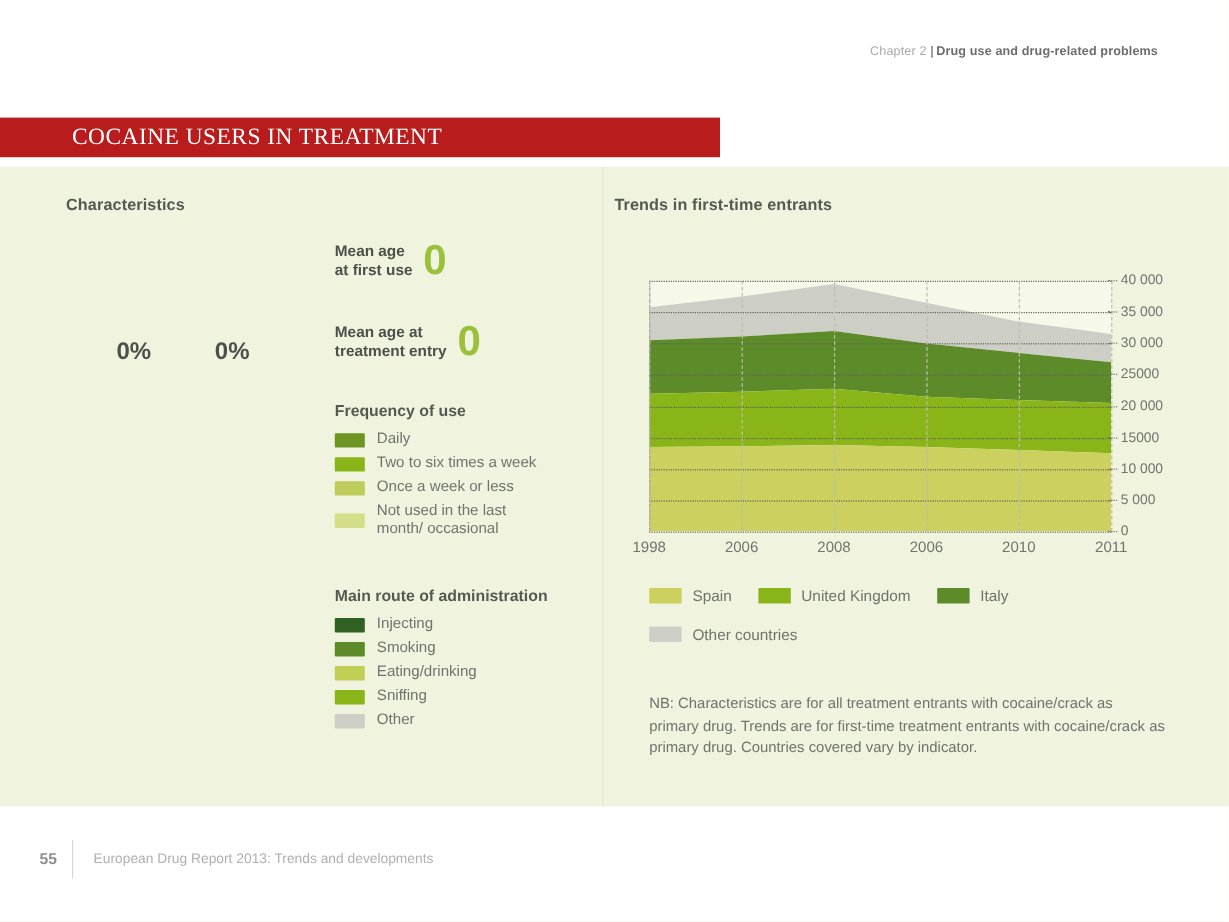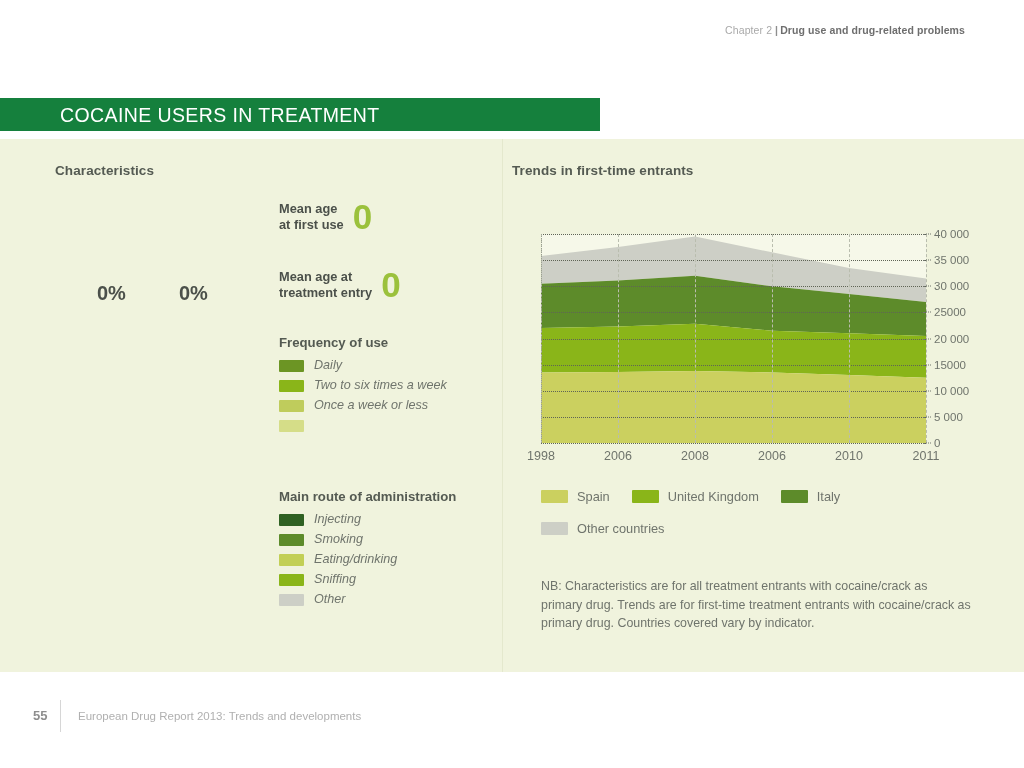--- a/index.html
+++ b/index.html
@@ -5,31 +5,32 @@
   html,body{margin:0;padding:0;}
   body{
     width:1024px;height:768px;background:#ffffff;
     font-family:"Liberation Sans","DejaVu Sans",sans-serif;
     overflow:hidden;position:relative;
   }
   .page{position:absolute;inset:0;}
 
   
   .top-header{
-    position:absolute;top:24px;right:59px;
+    position:absolute;top:37px;right:59px;
     font-size:10.5px;letter-spacing:.1px;white-space:nowrap;
   }
   .top-header .chap{color:#a9a9a9;font-weight:400;}
   .top-header .sep{color:#8e8e8e;font-weight:700;margin:0 2px 0 3px;}
   .top-header .sub{color:#6e6e6e;font-weight:700;}
 
   
   .title-bar{
     position:absolute;left:0;top:98px;width:600px;height:33px;
-    background:#15803d;
+    background:#b91c1c;
+    font-family:Liberation Serif, serif;
   }
   .title-bar .title-text{
     position:absolute;left:60px;top:50%;transform:translateY(-50%);
     color:#ffffff;font-size:19.5px;font-weight:400;letter-spacing:.4px;
     white-space:nowrap;
   }
 
   
   .content{
     position:absolute;left:0;top:139px;width:1024px;height:533px;
@@ -65,21 +66,21 @@
     margin-left:9px;
   }
 
   
   .legend-group{position:absolute;}
   #freq-group{left:279px;top:196px;}
   #route-group{left:279px;top:350px;}
   .legend-title{
     color:#545a52;font-weight:700;font-size:13.2px;margin-bottom:8px;
   }
-  .legend-row{display:flex;align-items:flex-start;margin-bottom:5px;font-style:italic;}
+  .legend-row{display:flex;align-items:center;margin-bottom:5px;}
   .swatch{
     width:25px;height:12px;flex:0 0 25px;margin-top:2px;border-radius:1px;
   }
   .legend-text{
     margin-left:10px;color:#6f746c;font-size:12.6px;line-height:15px;
     white-space:pre-line;
   }
 
   
   #trends-label{left:512px;top:24px;}
@@ -186,20 +187,22 @@
           <div class="legend-row">
             <div class="swatch" style="background: rgb(138, 181, 25);"></div>
             <div class="legend-text">Two to six times a week</div>
           </div>
           <div class="legend-row">
             <div class="swatch" style="background: rgb(191, 204, 92);"></div>
             <div class="legend-text">Once a week or less</div>
           </div>
           <div class="legend-row">
             <div class="swatch" style="background: rgb(213, 221, 136);"></div>
+            <div class="legend-text">Not used in the last
+month/ occasional</div>
           </div>
         </div>
     </div>
 
     <div class="legend-group" id="route-group">
       <div class="legend-title">Main route of administration</div>
       <div id="route-rows">
           <div class="legend-row">
             <div class="swatch" style="background: rgb(47, 97, 35);"></div>
             <div class="legend-text">Injecting</div>

